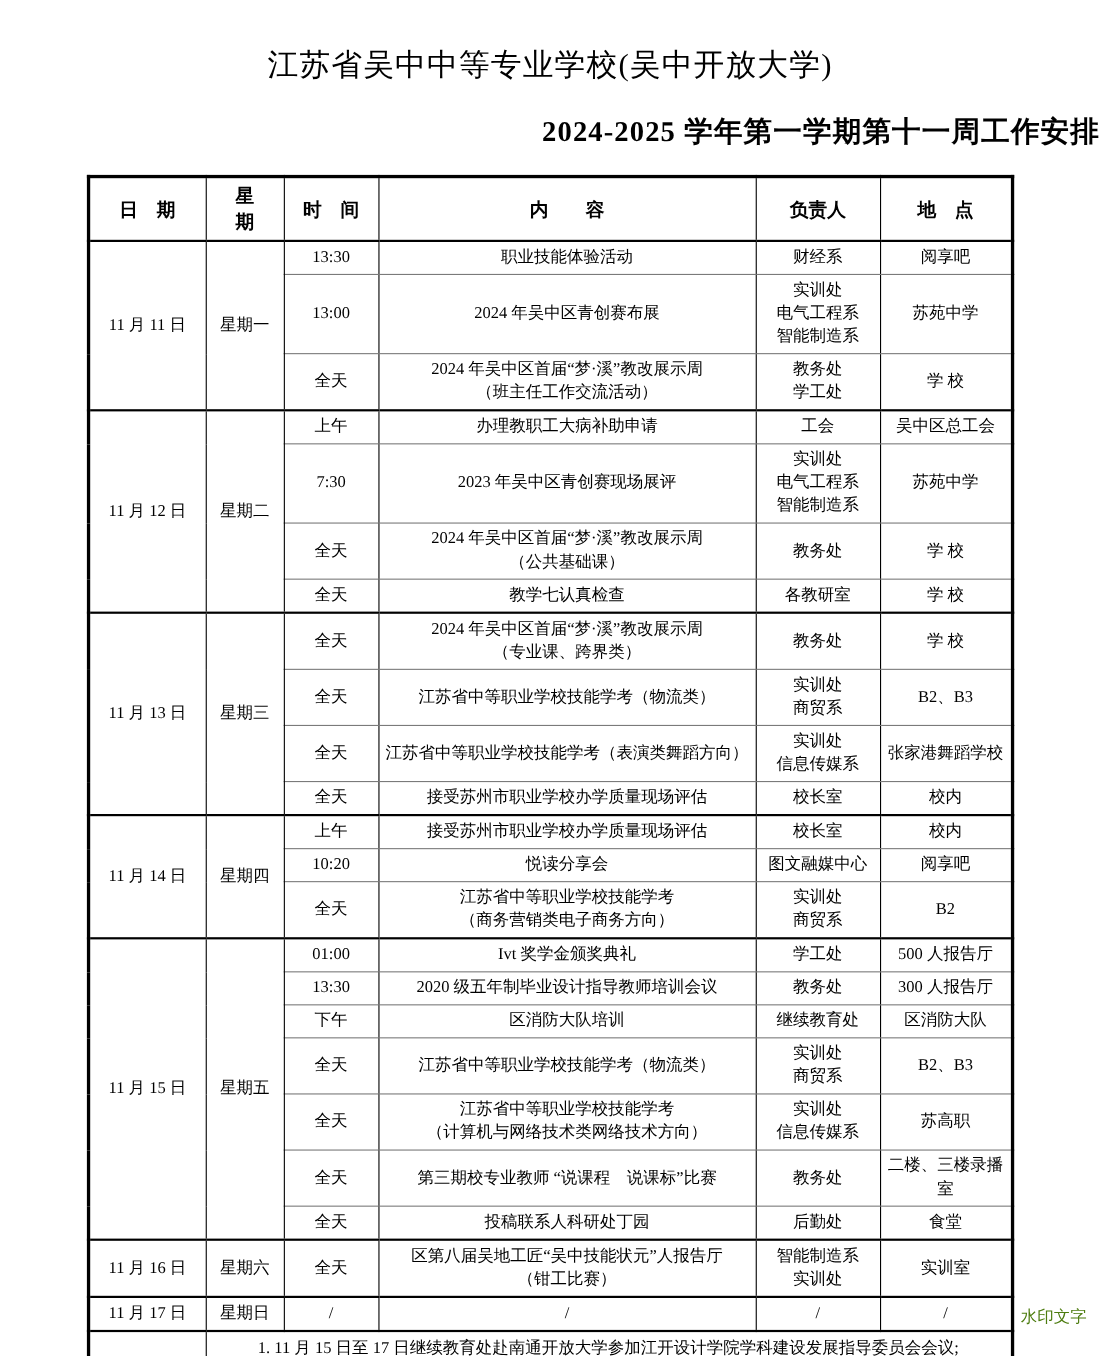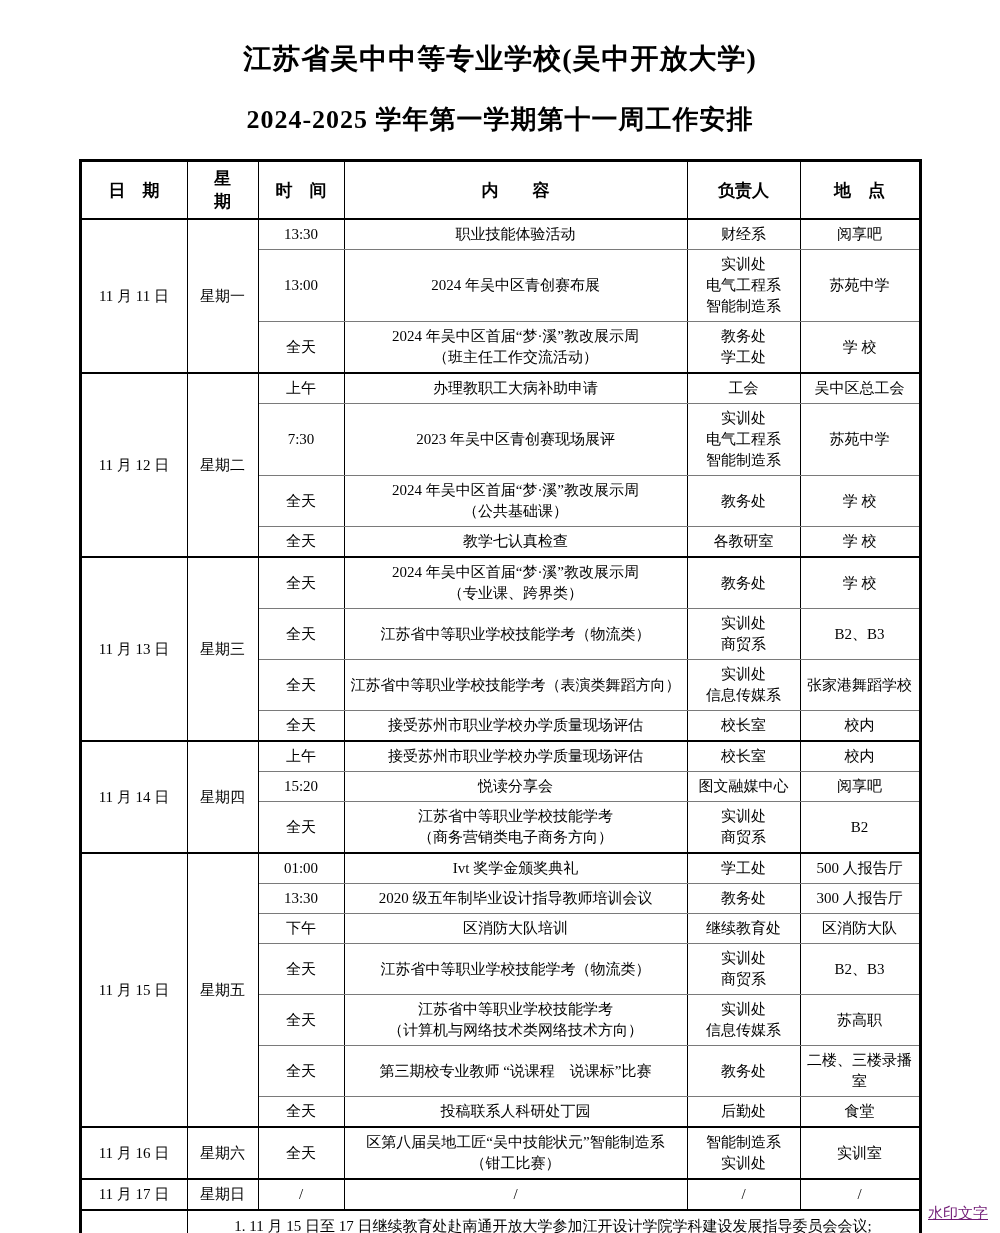--- a/index.html
+++ b/index.html
@@ -3,25 +3,25 @@
 <meta charset="utf-8">
 <style>
   html,body { margin:0; padding:0; }
   body {
     width:1000px; height:1233px; position:relative;
     background:#ffffff; color:#000;
     font-family:"Liberation Serif","DejaVu Serif",serif;
   }
   .page { padding-top:40px; }
   .title {
-    text-align:center; font-size:28px; font-weight:bold;
+    text-align:center; font-size:28px; font-weight:normal;
     margin:0; letter-spacing:1px;
   }
   .subtitle {
-    text-align:center; font-size:26px; font-weight:bold;
+    text-align:right; font-size:26px; font-weight:bold;
     margin:24px 0 22px 0; letter-spacing:1px;
   }
   table.schedule {
     width:840px; margin:0 auto; border-collapse:collapse; table-layout:fixed;
     border:3px solid #000;
   }
   table.schedule th {
     border:1px solid #000; border-bottom:2px solid #000;
     font-size:17px; font-weight:bold; padding:5px 14px; text-align:center;
     background:#fff;
@@ -33,22 +33,22 @@
     font-size:15px; line-height:21px; padding:4px 4px;
     word-break:break-all;
   }
   table.schedule tr.day-start td { border-top:2px solid #000; }
   td.notes-label { font-size:18px; font-weight:bold; }
   td.notes-body {
     text-align:left; padding:8px 12px;
   }
   td.notes-body .note-line { line-height:22px; text-align:center; }
   .watermark {
-    position:absolute; right:12px; bottom:10px;
-    color:#701a75; font-size:15px;text-decoration:underline;
+    position:absolute; right:12px; bottom:26px;
+    color:#4d7c0f; font-size:15px;
   }
 </style>
 </head>
 <body>
 
 <div class="page">
   <h1 class="title">江苏省吴中中等专业学校(吴中开放大学)</h1>
   <h2 class="subtitle">2024-2025 学年第一学期第十一周工作安排</h2>
 
   <table class="schedule">
@@ -203,21 +203,21 @@
           <td>上午</td>
           <td>
             <div>接受苏州市职业学校办学质量现场评估</div>
           </td>
           <td>
             <div>校长室</div>
           </td>
           <td>校内</td>
         </tr>
         <tr>
-          <td>15:20</td>
+          <td>10:20</td>
           <td>
             <div>悦读分享会</div>
           </td>
           <td>
             <div>图文融媒中心</div>
           </td>
           <td>阅享吧</td>
         </tr>
         <tr>
           <td>全天</td>
@@ -304,21 +304,21 @@
           <td>
             <div>后勤处</div>
           </td>
           <td>食堂</td>
         </tr>
         <tr class="day-start">
           <td rowspan="1">11 月 16 日</td>
           <td rowspan="1">星期六</td>
           <td>全天</td>
           <td>
-            <div>区第八届吴地工匠“吴中技能状元”智能制造系</div>
+            <div>区第八届吴地工匠“吴中技能状元”人报告厅</div>
             <div>（钳工比赛）</div>
           </td>
           <td>
             <div>智能制造系</div>
             <div>实训处</div>
           </td>
           <td>实训室</td>
         </tr>
         <tr class="day-start">
           <td rowspan="1">11 月 17 日</td>

